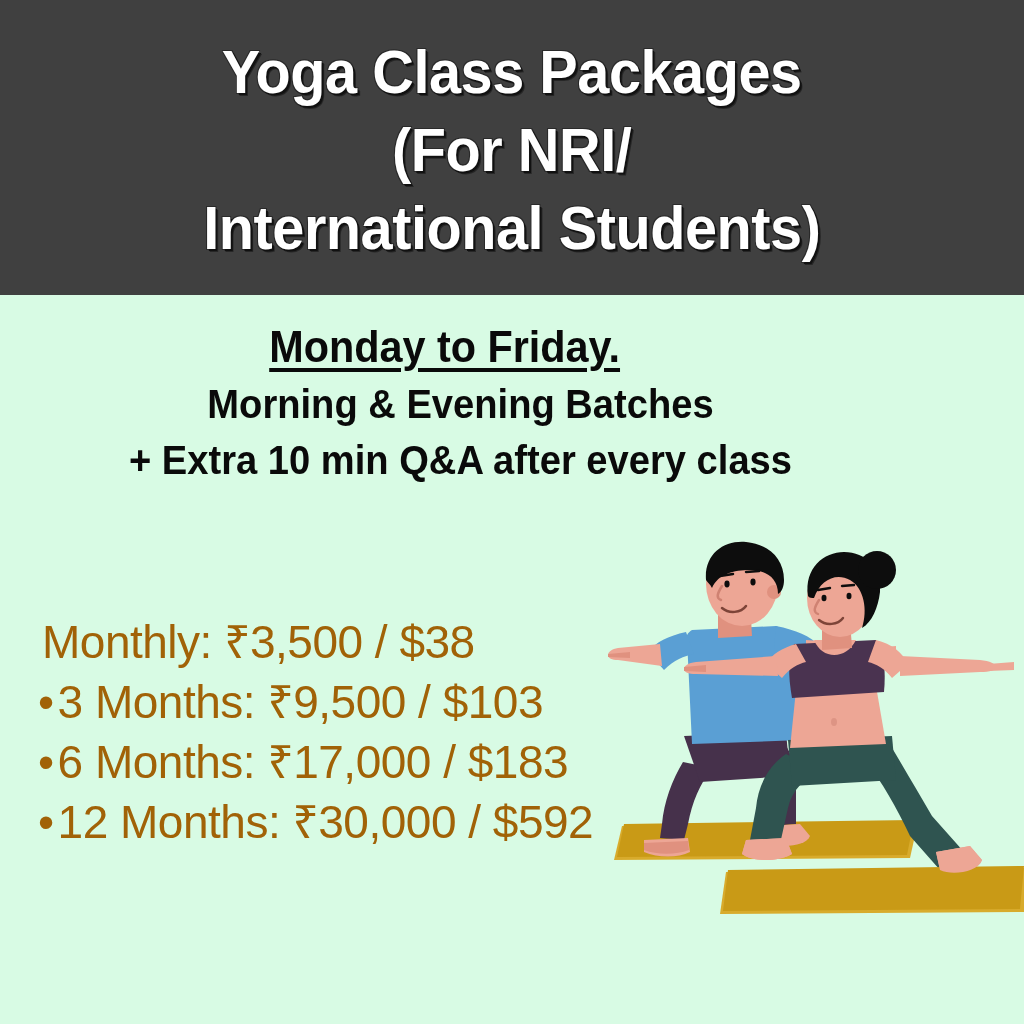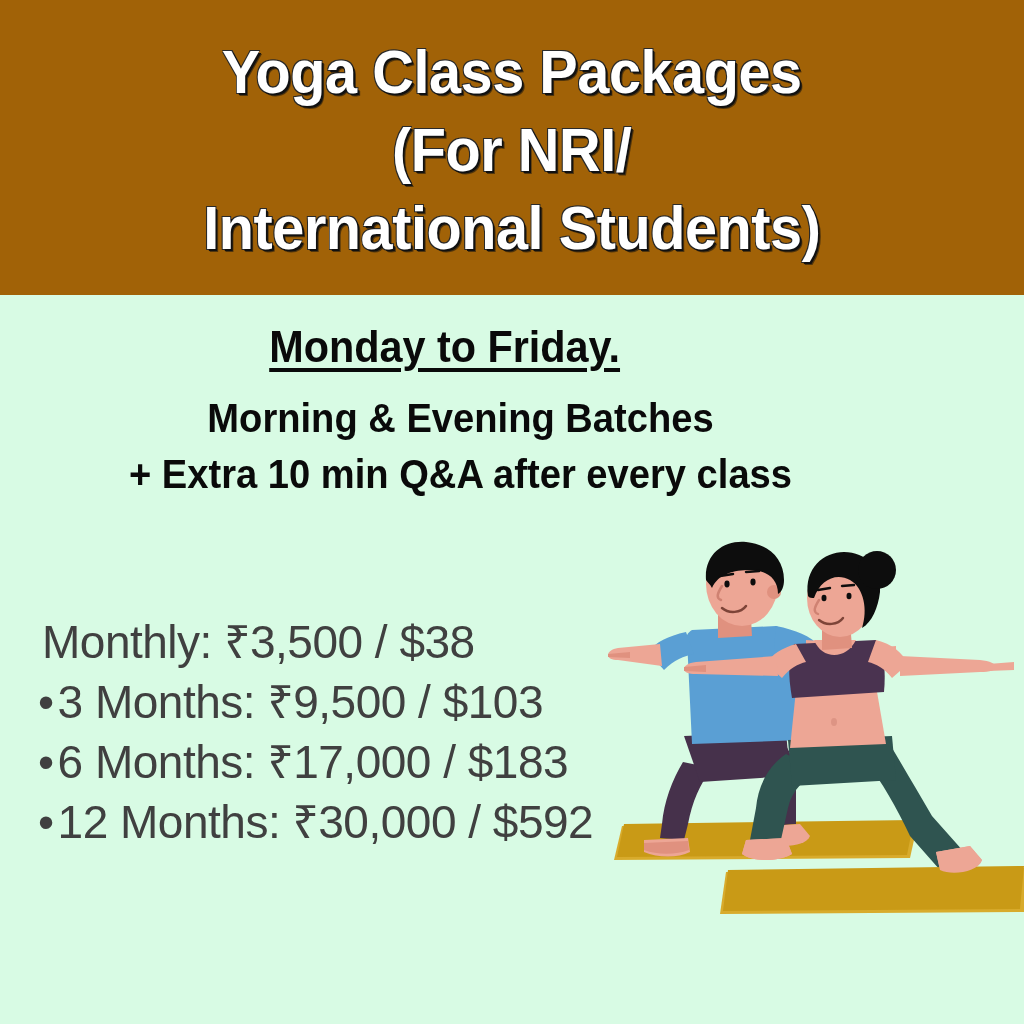--- a/index.html
+++ b/index.html
@@ -17,21 +17,21 @@
     -webkit-font-smoothing: antialiased;
   }
 
   
   .header-band {
     position: absolute;
     left: 0;
     top: 0;
     width: 1024px;
     height: 295px;
-    background: #a16207;
+    background: #404040;
     display: flex;
     flex-direction: column;
     align-items: center;
     justify-content: center;
     box-sizing: border-box;
     padding-top: 4px;
   }
   .header-line {
     color: #ffffff;
     font-family: "Liberation Sans", sans-serif;
@@ -63,21 +63,20 @@
     font-weight: bold;
     font-size: 44px;
     line-height: 58px;
     text-decoration: underline;
     text-underline-offset: 6px;
     text-decoration-thickness: 4px;
     transform: scaleX(0.94);
     display: inline-block;
   }
   .schedule-sub {
-    margin-top: 14px;
     padding-left: 31px;
   }
   .schedule-sub-line {
     color: #0a0a0a;
     font-weight: bold;
     font-size: 41px;
     line-height: 56px;
     transform: scaleX(0.93);
     white-space: nowrap;
   }
@@ -107,21 +106,21 @@
     position: relative;
   }
   .fees-list {
     list-style: none;
     margin: 0;
     padding: 0;
   }
   .fee-row {
     font-size: 46px;
     line-height: 60px;
-    color: #404040;
+    color: #a16207;
     font-weight: normal;
     white-space: nowrap;
     letter-spacing: -0.5px;
   }
   .fee-row .bullet {
     display: inline-block;
     margin-right: 4px;
   }
 
   

